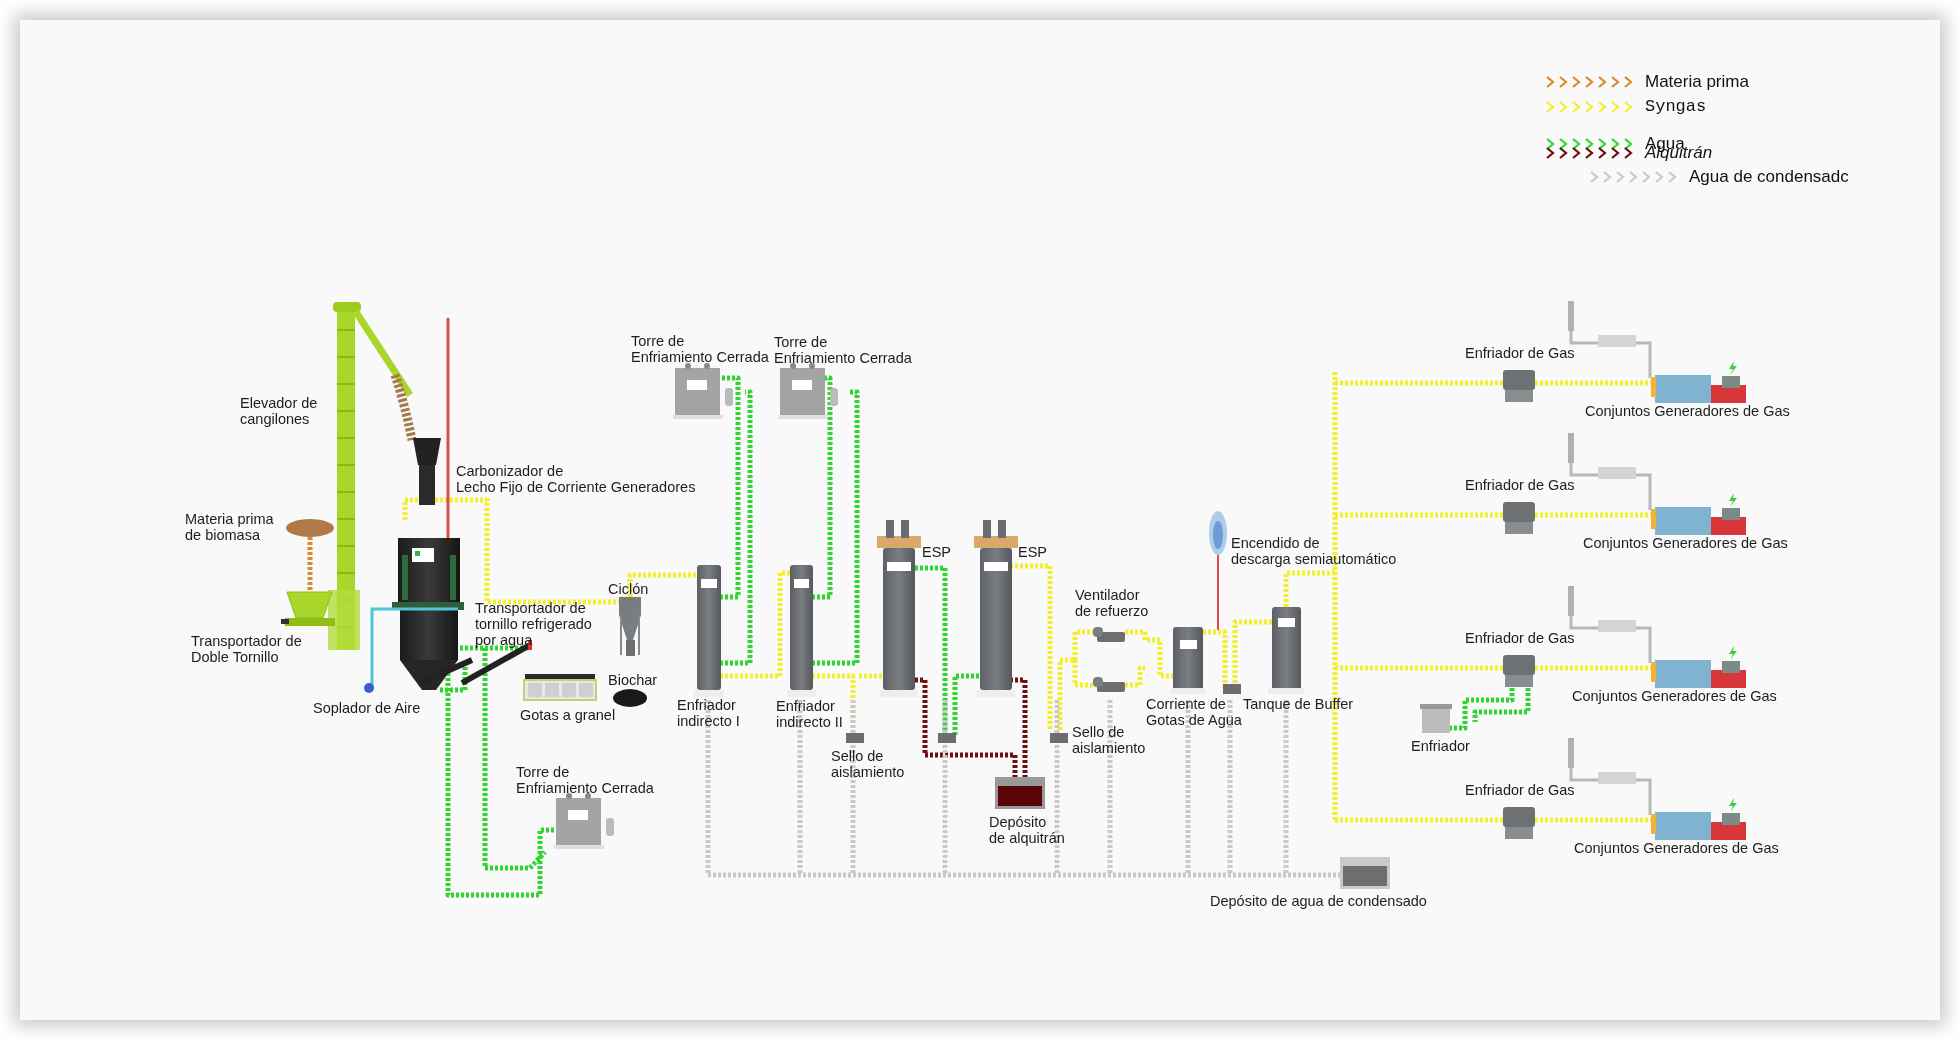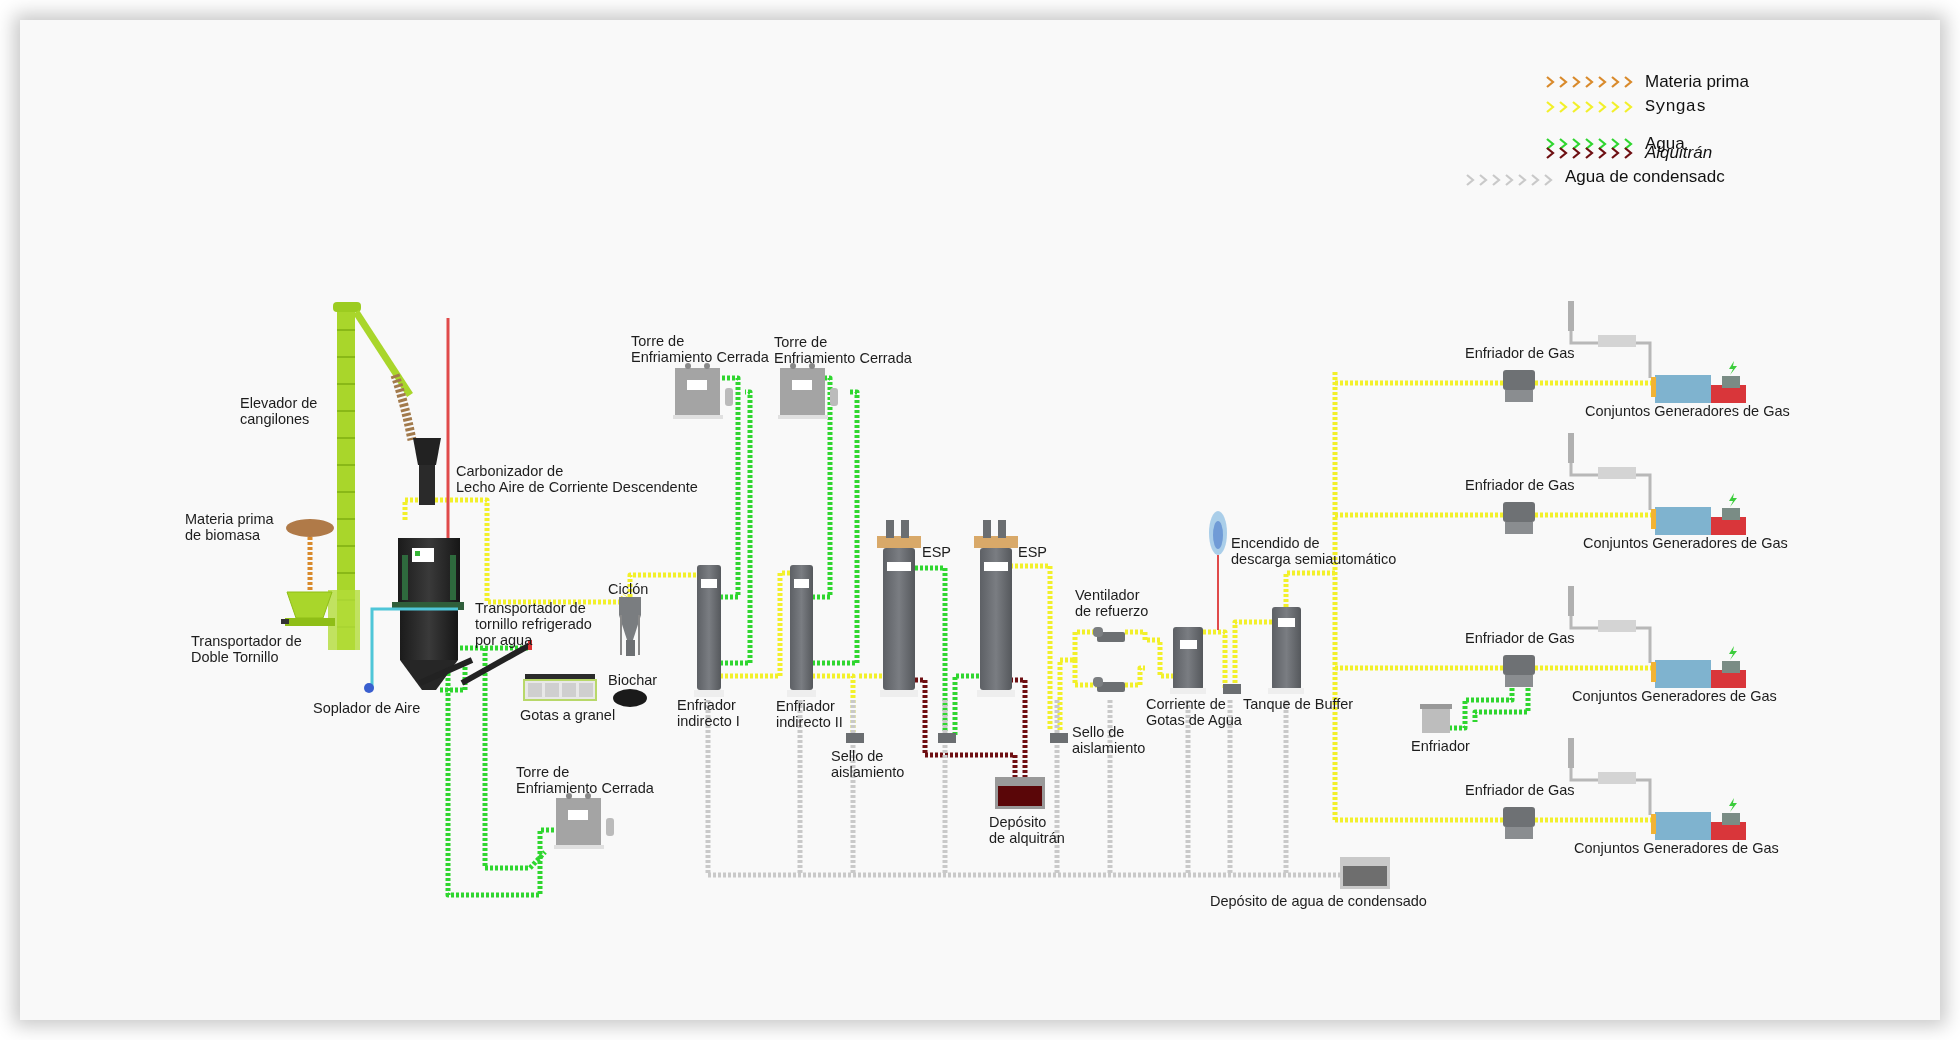--- a/index.html
+++ b/index.html
@@ -363,21 +363,21 @@
         <polyline points="2,2 8,7 2,12" fill="none" stroke="#6e0f12" stroke-width="2.2"></polyline>
         <polyline points="15,2 21,7 15,12" fill="none" stroke="#6e0f12" stroke-width="2.2"></polyline>
         <polyline points="28,2 34,7 28,12" fill="none" stroke="#6e0f12" stroke-width="2.2"></polyline>
         <polyline points="41,2 47,7 41,12" fill="none" stroke="#6e0f12" stroke-width="2.2"></polyline>
         <polyline points="54,2 60,7 54,12" fill="none" stroke="#6e0f12" stroke-width="2.2"></polyline>
         <polyline points="67,2 73,7 67,12" fill="none" stroke="#6e0f12" stroke-width="2.2"></polyline>
         <polyline points="80,2 86,7 80,12" fill="none" stroke="#6e0f12" stroke-width="2.2"></polyline>
       </svg>
       <span>Alquitrán</span>
     </div>
-    <div class="legend-row" style="left: 1465px; top: 167px; align-items: flex-end;">
+    <div class="legend-row" style="left: 1589px; top: 167px;">
       <svg class="chev" width="94" height="14">
         <polyline points="2,2 8,7 2,12" fill="none" stroke="#c9c9c9" stroke-width="2.2"></polyline>
         <polyline points="15,2 21,7 15,12" fill="none" stroke="#c9c9c9" stroke-width="2.2"></polyline>
         <polyline points="28,2 34,7 28,12" fill="none" stroke="#c9c9c9" stroke-width="2.2"></polyline>
         <polyline points="41,2 47,7 41,12" fill="none" stroke="#c9c9c9" stroke-width="2.2"></polyline>
         <polyline points="54,2 60,7 54,12" fill="none" stroke="#c9c9c9" stroke-width="2.2"></polyline>
         <polyline points="67,2 73,7 67,12" fill="none" stroke="#c9c9c9" stroke-width="2.2"></polyline>
         <polyline points="80,2 86,7 80,12" fill="none" stroke="#c9c9c9" stroke-width="2.2"></polyline>
       </svg>
       <span>Agua de condensadc</span>
@@ -385,21 +385,21 @@
   </div>
 
 <div class="lbl" style="left:240px;top:395px">Elevador de
 cangilones</div>
 <div class="lbl" style="left:185px;top:511px">Materia prima
 de biomasa</div>
 <div class="lbl" style="left:191px;top:633px">Transportador de
 Doble Tornillo</div>
 <div class="lbl" style="left:313px;top:700px">Soplador de Aire</div>
 <div class="lbl" style="left:456px;top:463px">Carbonizador de
-Lecho Aire de Corriente Descendente</div>
+Lecho Fijo de Corriente Generadores</div>
 <div class="lbl" style="left:475px;top:600px">Transportador de
 tornillo refrigerado
 por agua</div>
 <div class="lbl" style="left:608px;top:581px">Ciclón</div>
 <div class="lbl" style="left:608px;top:672px">Biochar</div>
 <div class="lbl" style="left:520px;top:707px">Gotas a granel</div>
 <div class="lbl" style="left:631px;top:333px">Torre de
 Enfriamiento Cerrada</div>
 <div class="lbl" style="left:774px;top:334px">Torre de
 Enfriamiento Cerrada</div>

